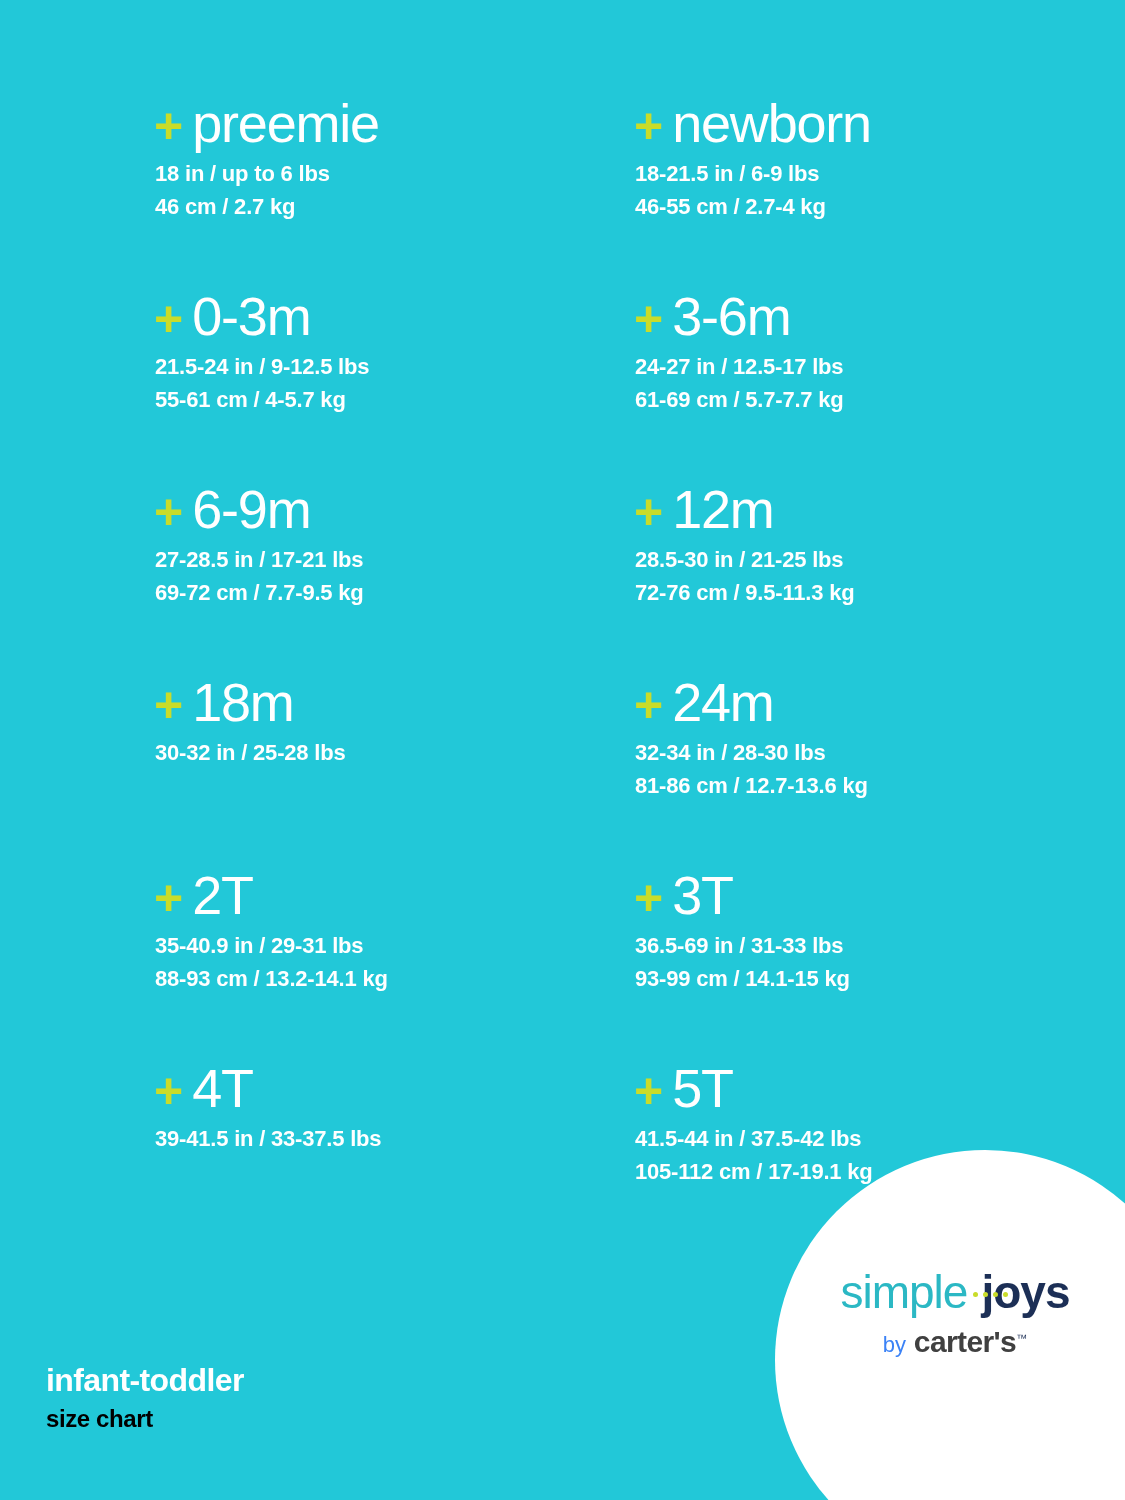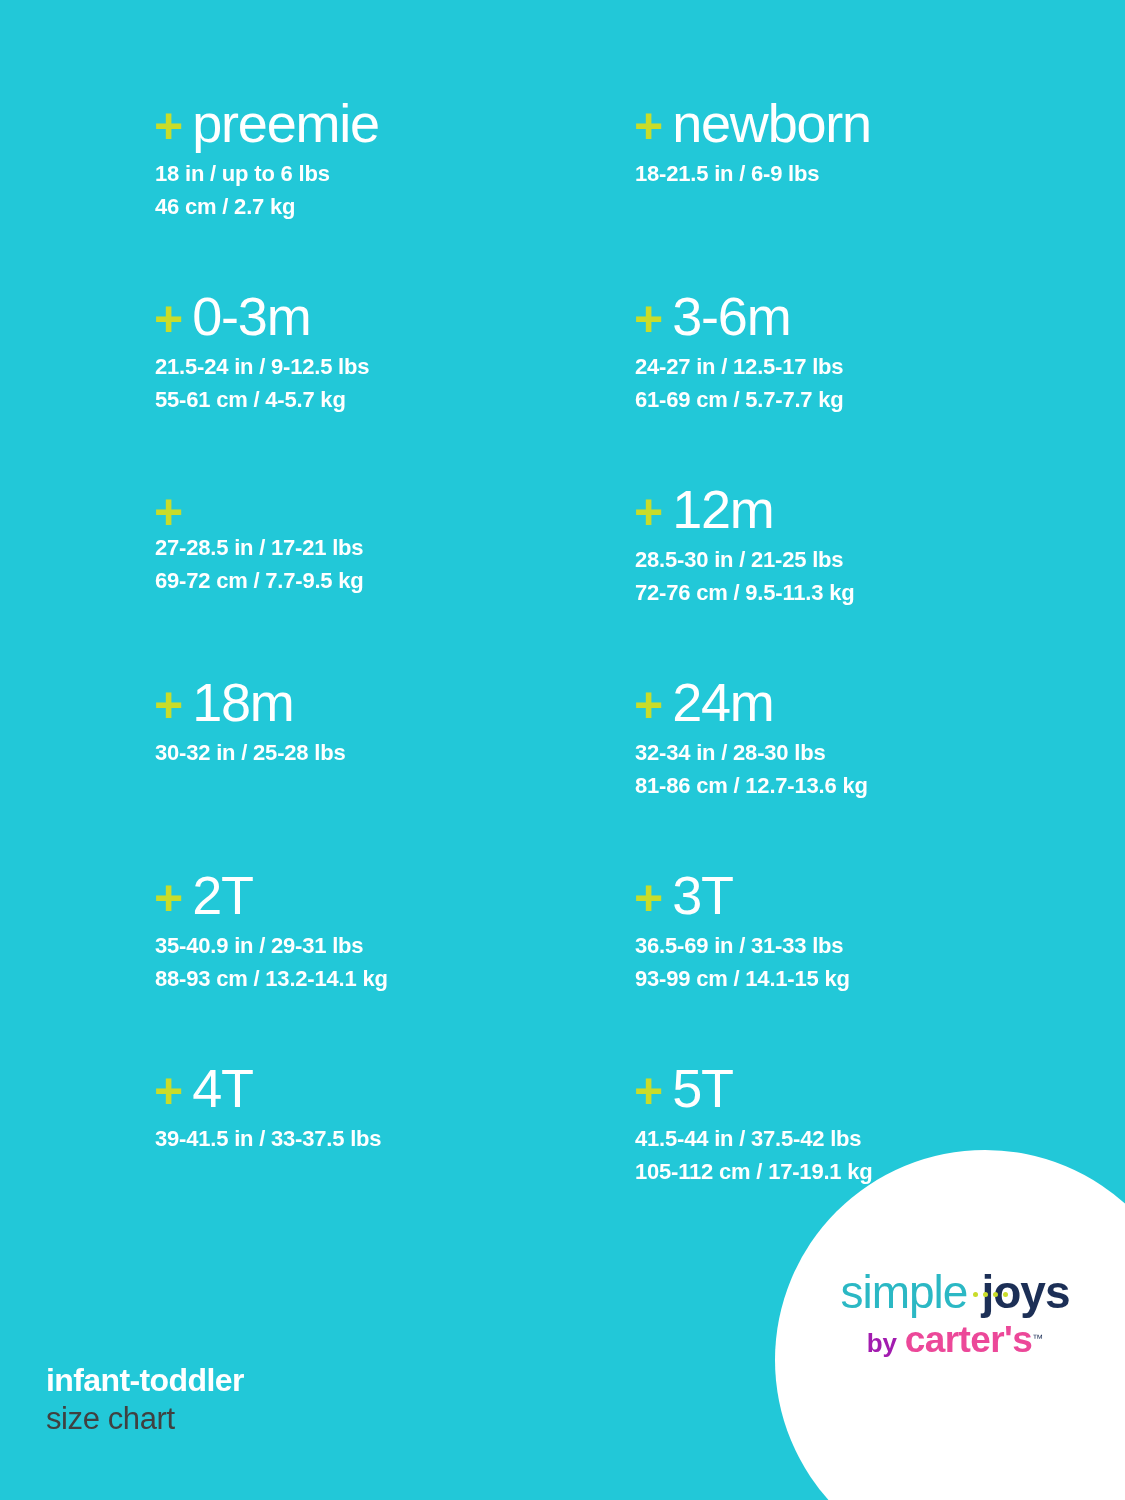--- a/index.html
+++ b/index.html
@@ -82,23 +82,23 @@
     bottom: 62px;
   }
   .footer-title {
     color: #FFFFFF;
     font-size: 32px;
     font-weight: bold;
     line-height: 40px;
     letter-spacing: -0.6px;
   }
   .footer-sub {
-    color: #404040;
-    font-size: 31px;
-    font-weight: normal;
+    color: #000000;
+    font-size: 24px;
+    font-weight: bold;
     line-height: 38px;
     letter-spacing: -0.4px;
   }
 
   .logo-circle {
     position: absolute;
     right: -70px;
     bottom: -70px;
     width: 420px;
     height: 420px;
@@ -140,28 +140,28 @@
     border-radius: 50%;
     display: block;
   }
   .logo-by {
     margin-top: 6px;
     font-size: 28px;
     line-height: 32px;
     white-space: nowrap;
   }
   .logo-by-word {
-    color: #a21caf;
-    font-weight: bold;
-    font-size: 26px;
+    color: #3b82f6;
+    font-weight: normal;
+    font-size: 22px;
   }
   .logo-carters {
-    color: #ec4899;
-    font-weight: bold;
-    font-size: 37px;
+    color: #404040;
+    font-weight: bold;
+    font-size: 30px;
     letter-spacing: -0.6px;
   }
   .logo-tm {
     font-size: 11px;
     vertical-align: super;
     color: #1C2F56;
   }
 </style>
 </head>
 <body>
@@ -179,20 +179,21 @@
           <div class="size-line">46 cm / 2.7 kg</div>
         </div>
       </div>
       <div class="size-cell">
         <div class="size-head">
           <span class="plus">+</span>
           <span class="size-label">newborn</span>
         </div>
         <div class="size-lines">
           <div class="size-line">18-21.5 in / 6-9 lbs</div>
+          <div class="size-line">46-55 cm / 2.7-4 kg</div>
         </div>
       </div>
       <div class="size-cell">
         <div class="size-head">
           <span class="plus">+</span>
           <span class="size-label">0-3m</span>
         </div>
         <div class="size-lines">
           <div class="size-line">21.5-24 in / 9-12.5 lbs</div>
           <div class="size-line">55-61 cm / 4-5.7 kg</div>
@@ -204,20 +205,21 @@
           <span class="size-label">3-6m</span>
         </div>
         <div class="size-lines">
           <div class="size-line">24-27 in / 12.5-17 lbs</div>
           <div class="size-line">61-69 cm / 5.7-7.7 kg</div>
         </div>
       </div>
       <div class="size-cell">
         <div class="size-head">
           <span class="plus">+</span>
+          <span class="size-label">6-9m</span>
         </div>
         <div class="size-lines">
           <div class="size-line">27-28.5 in / 17-21 lbs</div>
           <div class="size-line">69-72 cm / 7.7-9.5 kg</div>
         </div>
       </div>
       <div class="size-cell">
         <div class="size-head">
           <span class="plus">+</span>
           <span class="size-label">12m</span>

